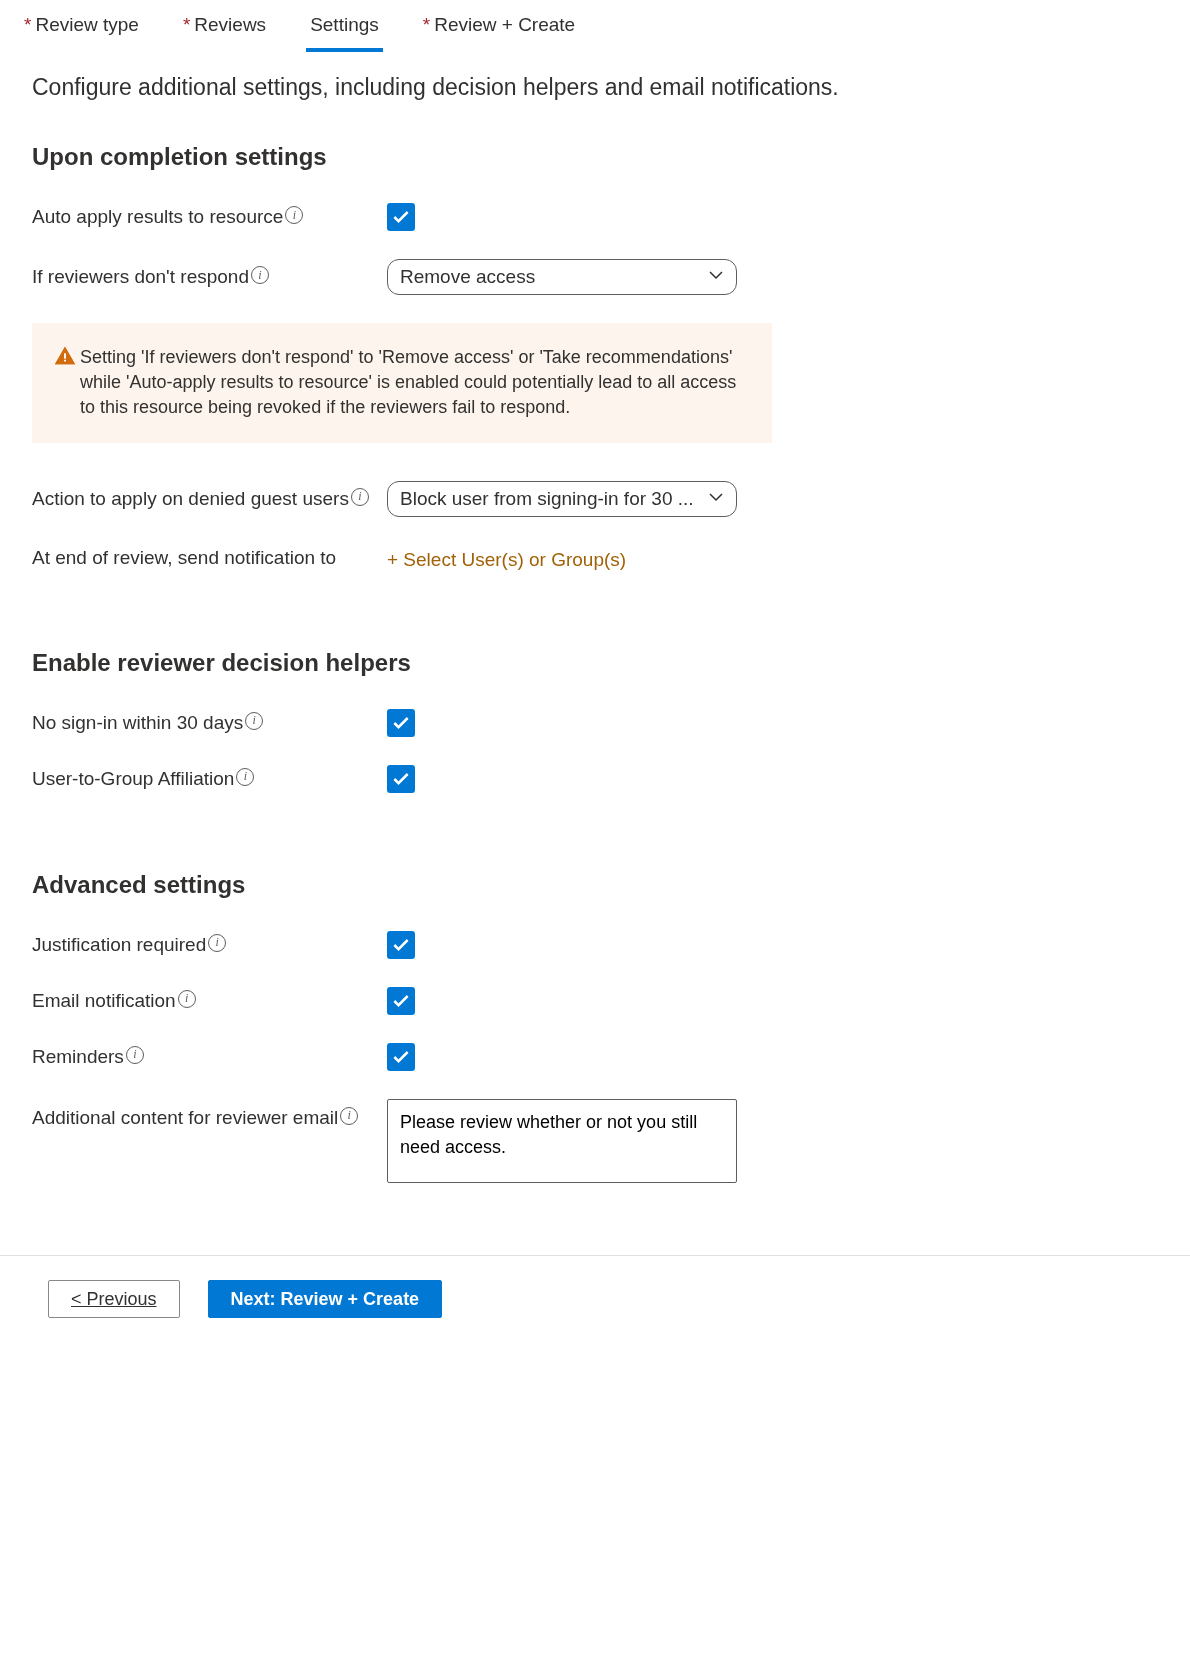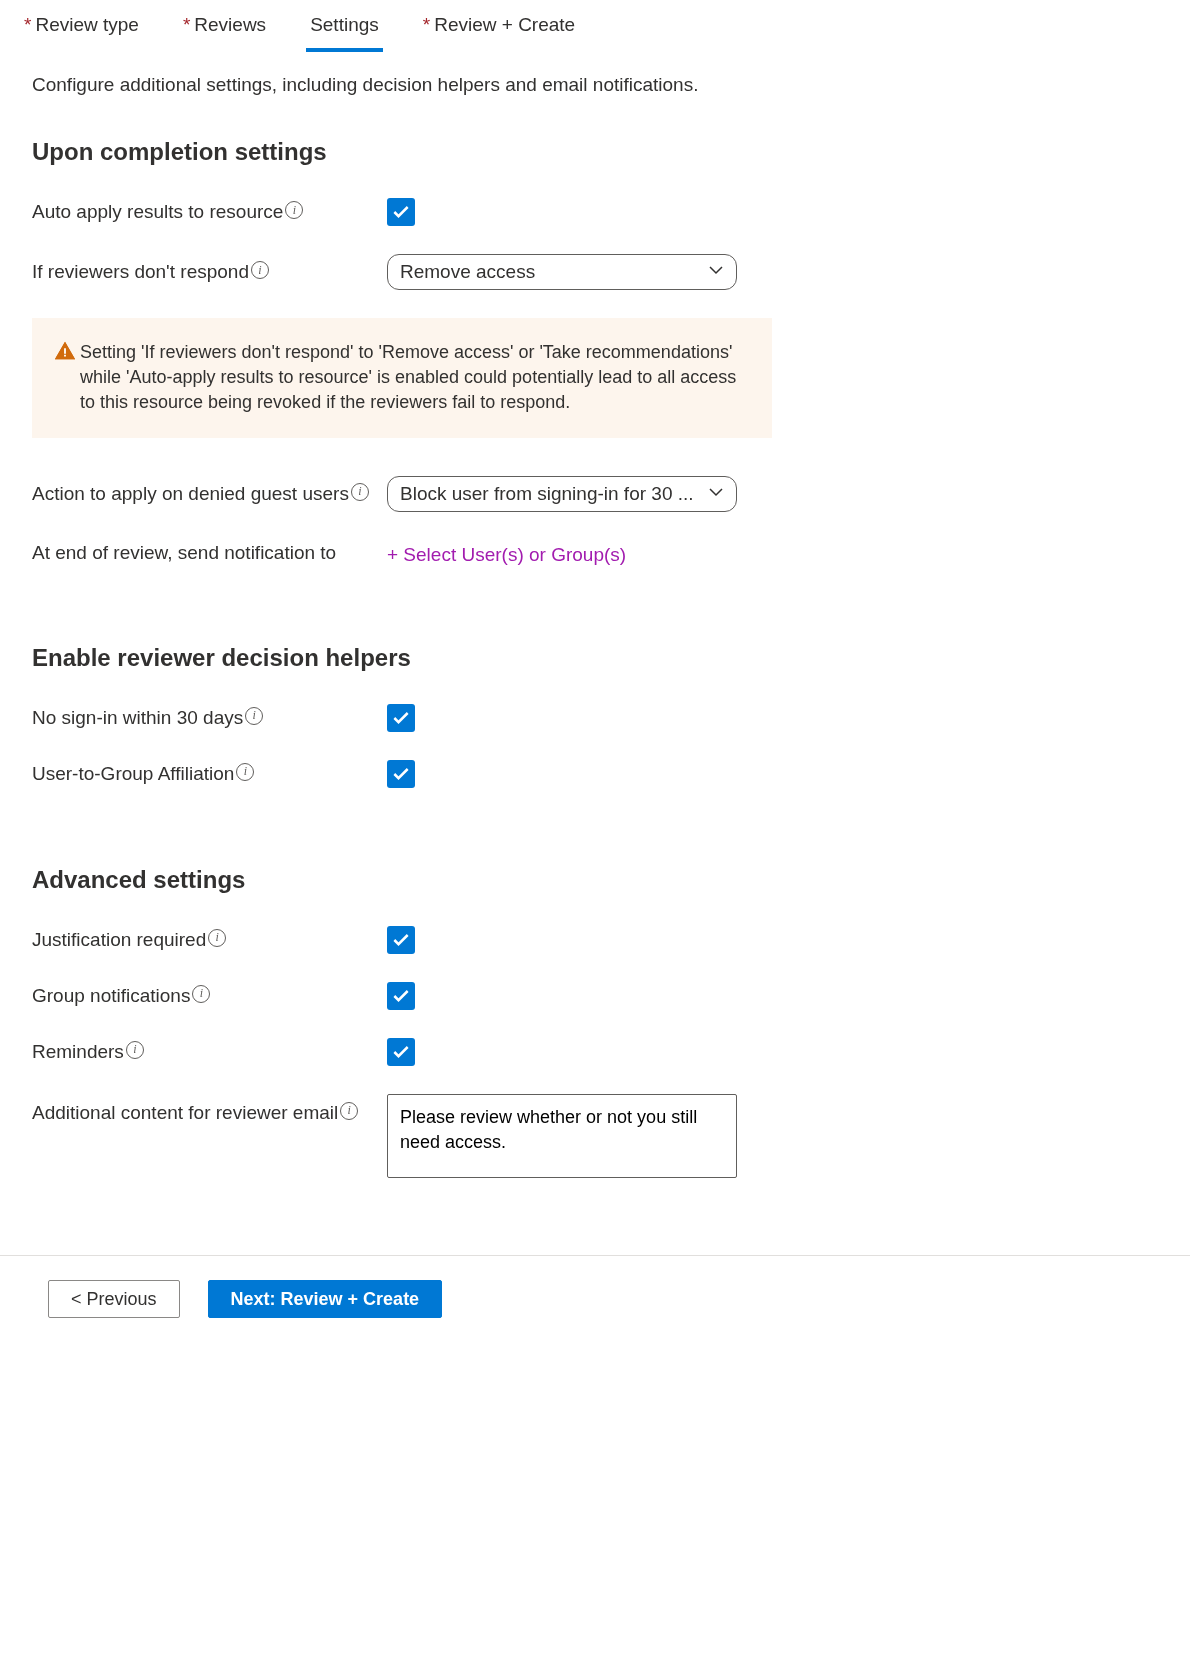--- a/index.html
+++ b/index.html
@@ -22,21 +22,21 @@
     cursor: pointer;
     font-size: 19px;
     border-bottom: 4px solid transparent;
   }
   .tab.active {
     font-weight: 400;
     border-bottom-color: #0078d4;
   }
   .req { color: #a4262c; margin-right: 4px; }
   .content { padding: 22px 32px 0 32px; }
-  .intro { font-size: 19px; margin-bottom: 42px; }
+  .intro { font-size: 23px; margin-bottom: 42px; }
   h2.section { font-size: 24px; font-weight: 700; margin-bottom: 32px; }
   .row {
     display: flex;
     align-items: center;
     margin-bottom: 28px;
   }
   .row .label-col {
     width: 355px;
     display: flex;
     align-items: flex-start;
@@ -92,21 +92,21 @@
     padding: 22px 28px 22px 22px;
     display: flex;
     gap: 4px;
     margin: 18px 0 38px 0;
     max-width: 740px;
   }
   .alert-icon { flex-shrink: 0; }
   .alert-icon svg { width: 22px; height: 22px; }
   .alert-text { font-size: 18px; line-height: 1.4; }
   .link-btn {
-    color: #a21caf;
+    color: #a16207;
     font-size: 19px;
     cursor: pointer;
     padding-top: 4px;
   }
   .spacer { height: 50px; }
   .textarea {
     width: 350px;
     min-height: 84px;
     border: 1px solid #605e5c;
     border-radius: 2px;
@@ -135,20 +135,21 @@
     cursor: pointer;
     display: inline-flex;
     align-items: center;
     justify-content: center;
     font-family: inherit;
   }
   .btn-secondary {
     background: #fff;
     border: 1px solid #8a8886;
     color: #323130;
+    text-decoration: underline;
   }
   .btn-primary {
     background: #0078d4;
     border: 1px solid #0078d4;
     color: #ffffff;
     font-weight: 600;
   }
 </style>
 </head>
 <body>
@@ -260,21 +261,21 @@
     </div>
     <div class="checkbox">
       <svg viewBox="0 0 24 24">
           <path fill="none" stroke="#fff" stroke-width="3" d="M4 12l5 5L20 6"></path>
         </svg>
     </div>
   </div>
 
   <div class="row">
     <div class="label-col">
-      <span>Group notifications</span>
+      <span>Email notification</span>
       <span class="info-icon">i</span>
     </div>
     <div class="checkbox">
       <svg viewBox="0 0 24 24">
           <path fill="none" stroke="#fff" stroke-width="3" d="M4 12l5 5L20 6"></path>
         </svg>
     </div>
   </div>
 
   <div class="row">

